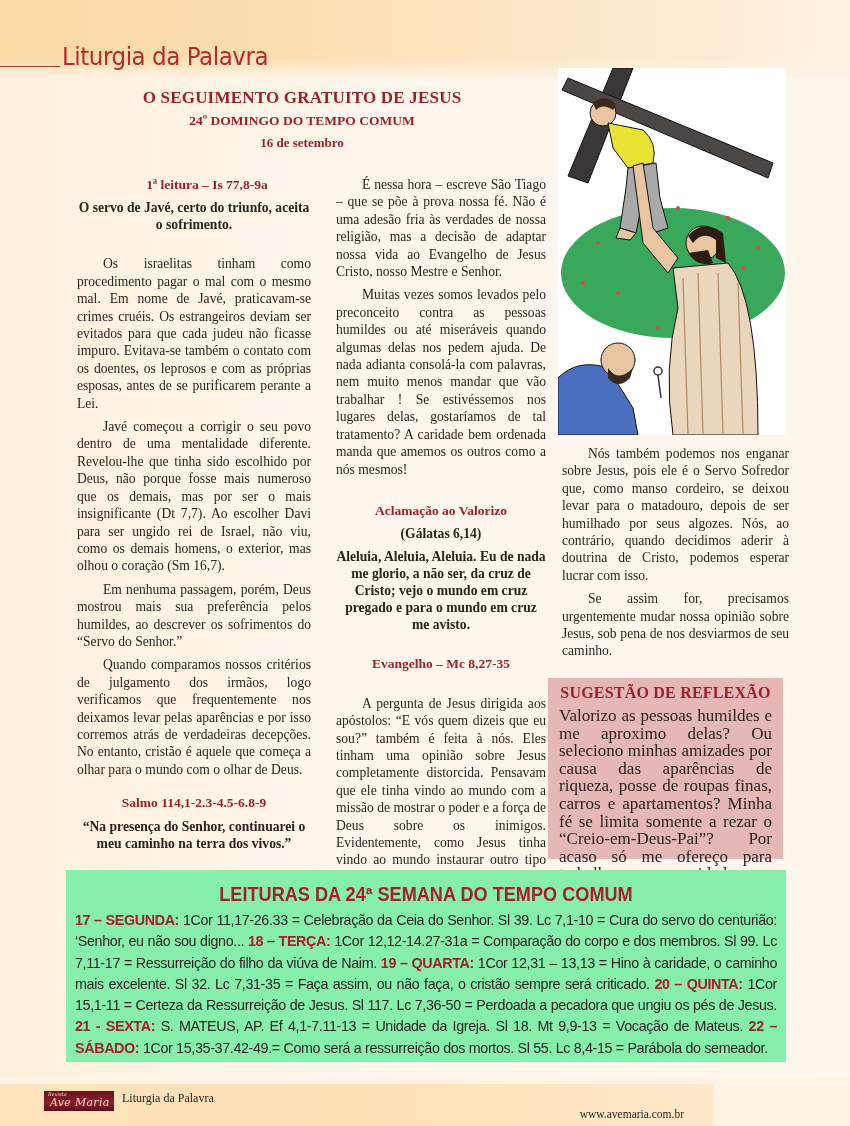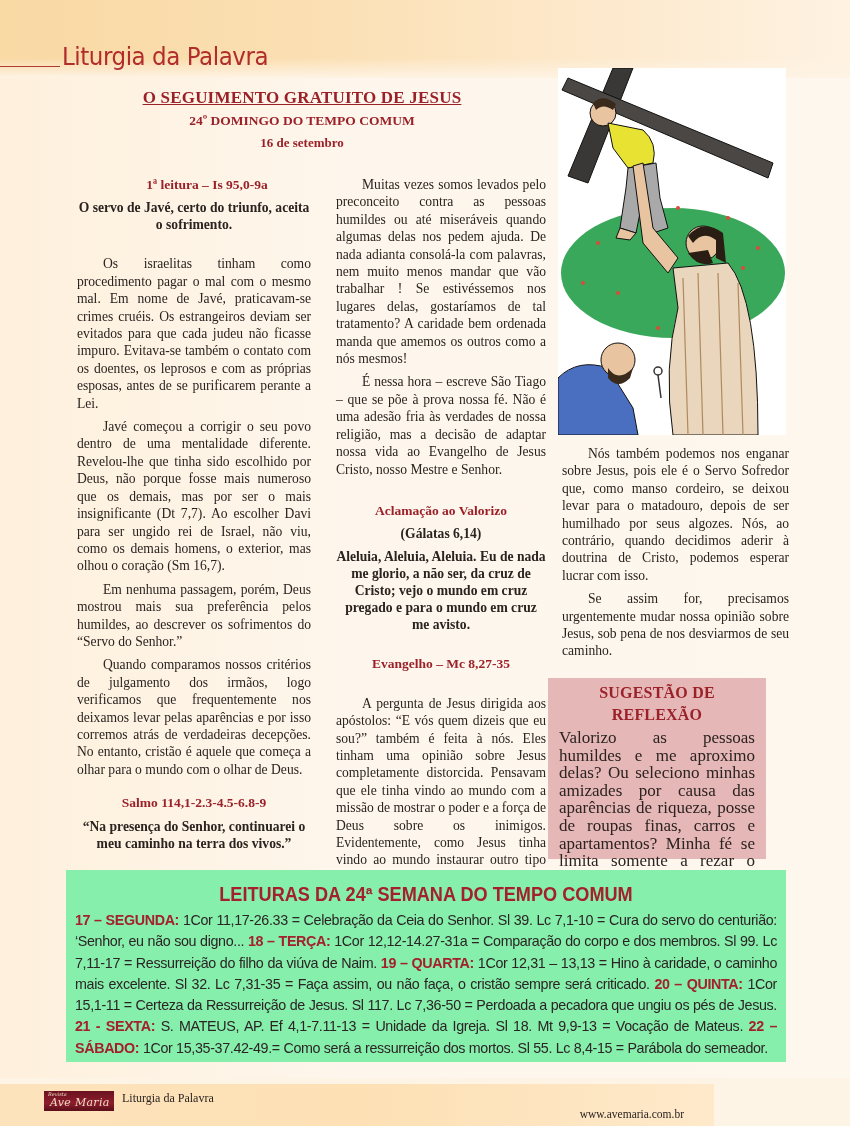--- a/index.html
+++ b/index.html
@@ -30,40 +30,40 @@
   }
   .section-title .txt {
     font-family: "DejaVu Sans", sans-serif; font-size: 25px; color: #b12c2c;
     letter-spacing: -0.5px; line-height: 30px; margin-left: 2px;
     transform: scaleX(0.92); transform-origin: left bottom;
   }
   .maroon { color: #9b2129; }
   .hdr {
     position: absolute; left: 62px; width: 480px; text-align: center; font-weight: bold;
   }
-  .hdr.h1 { top: 88px; font-size: 17px; letter-spacing: 0.2px; text-decoration: underline; }
+  .hdr.h1 { top: 88px; font-size: 17px; letter-spacing: 0.2px; }
   .hdr.h2 { top: 113px; font-size: 13.5px; }
   .hdr.h3 { top: 135px; font-size: 13px; }
 
   .col { position: absolute; font-size: 13.6px; line-height: 17.4px; text-align: justify; }
   .col p { margin: 0 0 6px 0; text-indent: 26px; hyphens: manual; }
   .col1 { left: 77px; top: 176px; width: 234px; }
   .col2 { left: 336px; top: 176px; width: 210px; }
   .col3 { left: 562px; top: 445px; width: 227px; }
 
   .subhead { text-align: center; font-weight: bold; font-size: 13.5px; color: #9b2129; margin: 0; }
   .subtext { text-align: center; font-weight: bold; font-size: 13.6px; margin: 2px 0 0 0; line-height: 17px; color:#2a2320; }
 
   .illustration {
     position: absolute; left: 558px; top: 68px; width: 228px; height: 367px;
     background: #ffffff;
   }
 
   .reflect-box {
-    position: absolute; left: 548px; top: 678px; width: 218px; height: 181px;
+    position: absolute; left: 548px; top: 678px; width: 235px; height: 181px;
     background: #e6b7b7; box-sizing: border-box; padding: 4px 11px 0 11px;
   }
   .reflect-box .title {
     text-align: center; color: #9b2129; font-weight: bold; font-size: 16px; letter-spacing: 0.2px;
     margin: 0 0 3px 0; line-height: 22px;
   }
   .reflect-box .body { font-size: 17px; line-height: 17.6px; text-align: justify; margin: 0; color: #2a2320; }
 
   .week-box {
     position: absolute; left: 66px; top: 870px; width: 720px; height: 192px;
@@ -103,35 +103,35 @@
 <div class="section-title">
   <div class="rule"></div>
   <div class="txt">Liturgia da Palavra</div>
 </div>
 
 <div class="hdr h1 maroon">O SEGUIMENTO GRATUITO DE JESUS</div>
 <div class="hdr h2 maroon">24º DOMINGO DO TEMPO COMUM</div>
 <div class="hdr h3 maroon">16 de setembro</div>
 
 <div class="col col1">
-  <p class="subhead">1ª leitura – Is 95,0-9a</p>
+  <p class="subhead">1ª leitura – Is 77,8-9a</p>
   <p class="subtext" style="text-indent:0;margin-bottom:22px;">O servo de Javé, certo do triunfo, aceita o sofrimento.</p>
   <p>Os israelitas tinham como procedimento  pagar o mal com o mesmo mal. Em nome de Javé, praticavam-se crimes cruéis. Os estrangeiros deviam ser evitados para que cada judeu não ficasse impuro. Evitava-se também o contato com os doentes, os leprosos e com as próprias esposas, antes de se purificarem perante a Lei.</p>
   <p>Javé começou a corrigir o seu povo dentro de uma mentalidade diferente. Revelou-lhe que tinha sido escolhido por Deus, não porque fosse mais numeroso que os demais, mas por ser o mais insignificante (Dt 7,7). Ao escolher Davi para ser ungido rei de Israel, não viu, como os demais homens, o exterior, mas olhou o coração (Sm 16,7).</p>
   <p>Em nenhuma passagem, porém, Deus mostrou mais sua preferência pelos humildes, ao descrever os sofrimentos do “Servo do Senhor.”</p>
   <p>Quando comparamos nossos critérios de julgamento dos irmãos, logo verificamos que frequentemente nos deixamos levar pelas aparências e por isso corremos atrás de verdadeiras decepções. No entanto, cristão é aquele que começa a olhar para o mundo com o olhar de Deus.</p>
   <p class="subhead" style="margin-top:16px;text-indent:0;">Salmo 114,1-2.3-4.5-6.8-9</p>
   <p class="subtext" style="text-indent:0;margin-bottom:20px;">“Na presença do Senhor, continuarei o meu caminho na terra dos vivos.”</p>
   <p class="subhead" style="text-indent:0;">2ª leitura – Tg 2,14-18</p>
   <p class="subtext" style="text-indent:0;">A fé não acompanhada de obras é morta.</p>
 </div>
 
 <div class="col col2">
+  <p>É nessa hora – escreve São Tiago – que se põe à prova nossa fé. Não é uma adesão fria às verdades de nossa religião, mas a decisão de adaptar nossa vida ao Evangelho de Jesus Cristo, nosso Mestre e Senhor.</p>
   <p>Muitas vezes somos levados pelo preconceito contra as pessoas humildes ou até miseráveis  quando algumas delas nos pedem ajuda. De nada adianta consolá-la com palavras, nem muito menos mandar que vão trabalhar ! Se estivéssemos nos lugares delas, gostaríamos de tal tratamento? A caridade bem ordenada manda que amemos os outros como a nós mesmos!</p>
-  <p>É nessa hora – escreve São Tiago – que se põe à prova nossa fé. Não é uma adesão fria às verdades de nossa religião, mas a decisão de adaptar nossa vida ao Evangelho de Jesus Cristo, nosso Mestre e Senhor.</p>
   <p class="subhead" style="margin-top:24px;text-indent:0;">Aclamação ao Valorizo</p>
   <p class="subtext" style="text-indent:0;margin-top:3px;">(Gálatas 6,14)</p>
   <p class="subtext" style="text-indent:0;margin-top:3px;">Aleluia, Aleluia, Aleluia. Eu de nada me glorio, a não ser, da cruz de Cristo; vejo o mundo em cruz pregado e para o mundo em cruz me avisto.</p>
   <p class="subhead" style="margin-top:22px;text-indent:0;margin-bottom:22px;">Evangelho – Mc 8,27-35</p>
   <p>A pergunta de Jesus dirigida aos apóstolos: “E vós quem dizeis que eu sou?” também é feita à nós. Eles tinham uma opinião sobre Jesus completamente distorcida. Pensavam que ele tinha vindo ao mundo com a missão de mostrar o poder e a força de Deus sobre os inimigos. Evidentemente, como Jesus tinha vindo ao mundo instaurar outro tipo de Reino, do amor aos inimigos, proibiu-os de divulgar a falsa ideia que faziam dele.</p>
 </div>
 
 <div class="illustration">
   <svg width="228" height="367" viewBox="0 0 228 367">
     <ellipse cx="115" cy="205" rx="112" ry="65" fill="#3aa85a"></ellipse>

